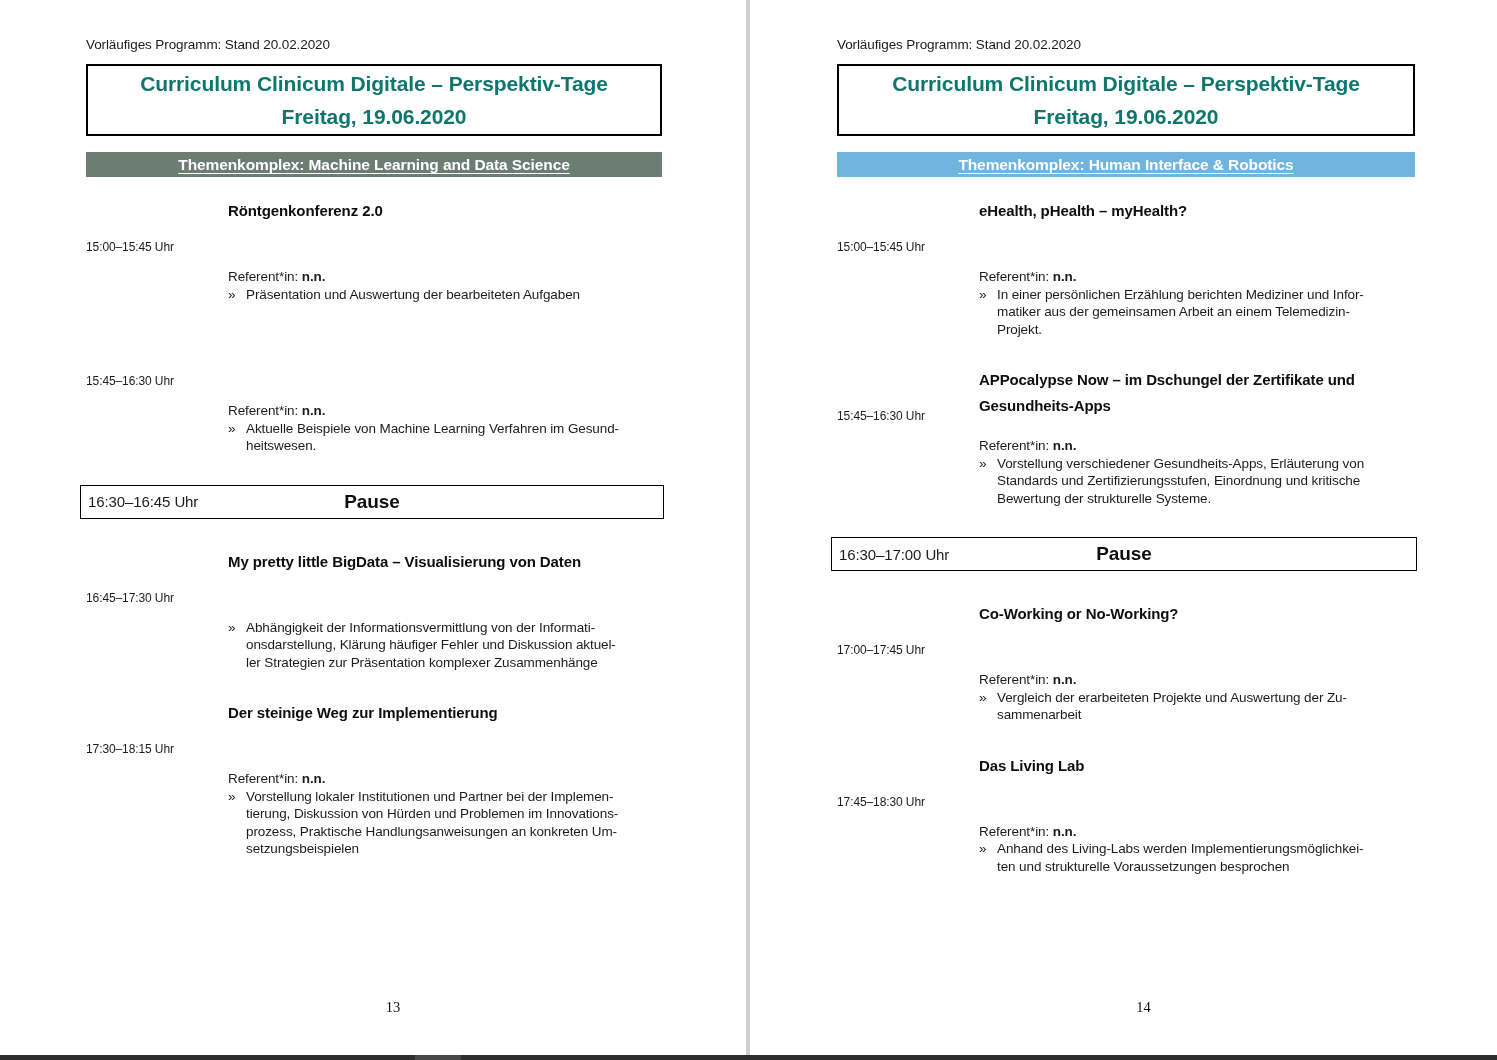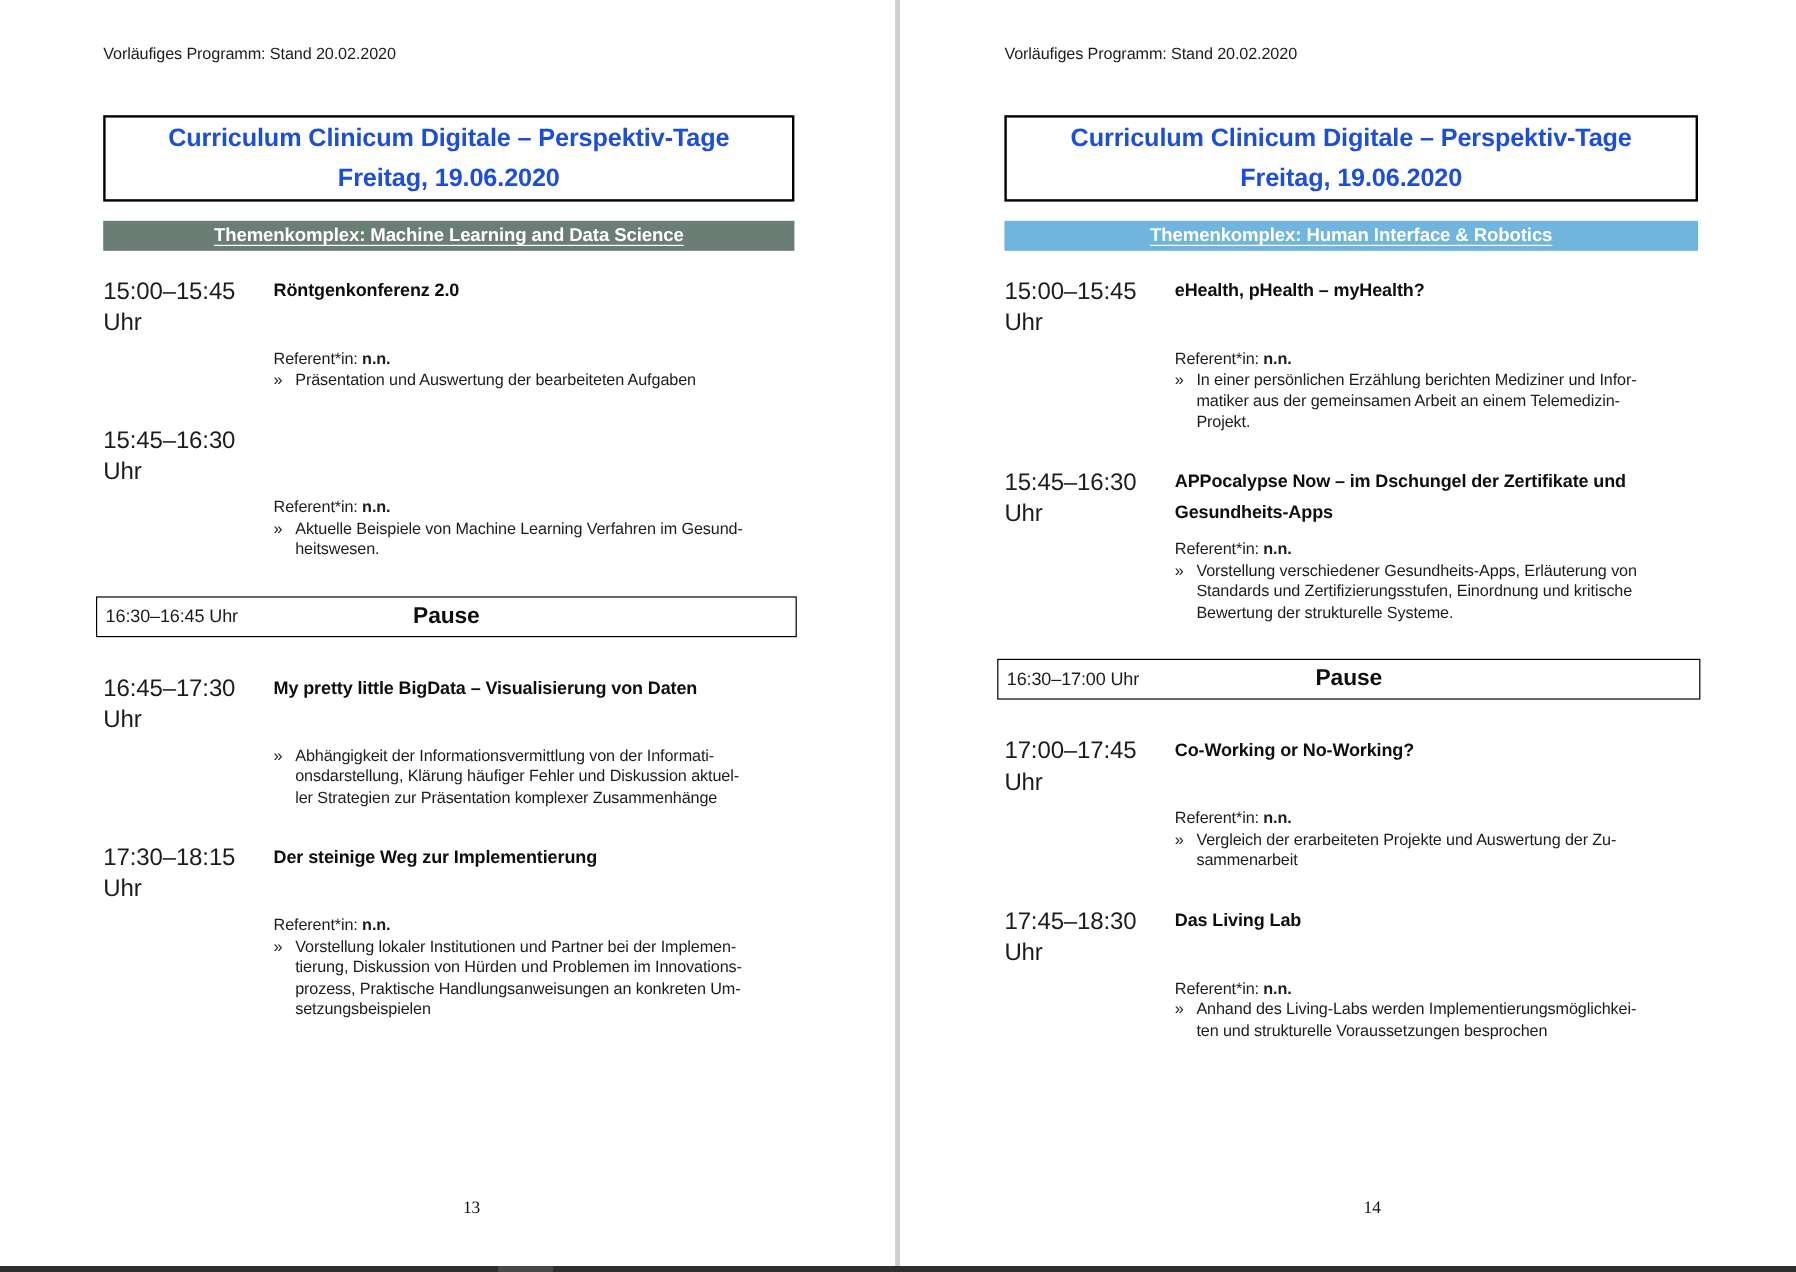--- a/index.html
+++ b/index.html
@@ -13,33 +13,33 @@
   .page-right{left:750px;width:747px;}
   .page-inner{height:100%;}
   .pad-left{padding:0 84px 0 86px;}
   .pad-right{padding:0 82px 0 87px;}
   .divider{position:absolute;left:746px;top:0;width:4px;height:1055px;}
   .bottom-bar{position:absolute;left:0;bottom:0;width:1497px;height:5px;}
   .bottom-bar-highlight{position:absolute;left:415px;top:0;width:46px;height:5px;}
 
   .doc-header{padding-top:37px;font-size:13.5px;}
   .title-box{
-    margin-top:44px;border:2px solid #000;text-align:center;
-    font-weight:bold;font-size:21px;line-height:33px;padding:1px 0;color:#1d4ed8;
+    margin-top:12px;border:2px solid #000;text-align:center;
+    font-weight:bold;font-size:21px;line-height:33px;padding:1px 0;color:#0f766e;
   }
   .theme-banner{
     margin-top:16px;height:25px;line-height:25px;text-align:center;
     color:#ffffff;font-weight:bold;font-size:15.5px;
   }
   .theme-banner .banner-label{text-decoration:underline;text-underline-offset:3px;}
 
   .sessions{margin-top:21px;}
   .session{margin-bottom:29px;}
   .srow{display:flex;}
-  .time{width:142px;flex-shrink:0;font-size:20px;line-height:26px;}
+  .time{width:142px;flex-shrink:0;font-size:12px;line-height:26px;margin-top:36px;}
   .stitle{flex:1;font-weight:bold;font-size:15px;line-height:26px;white-space:pre-line;color:#0e0e0e;}
   .details{margin-left:142px;margin-top:8px;font-size:13.5px;line-height:17.5px;}
   .bullet{display:flex;}
   .marker{width:18px;flex-shrink:0;}
   .btext{flex:1;white-space:pre-line;}
   .bold{font-weight:bold;}
 
   .pause{
     border:1px solid #000;margin:30px -2px 30px -6px;height:32px;
     display:flex;align-items:center;position:relative;

